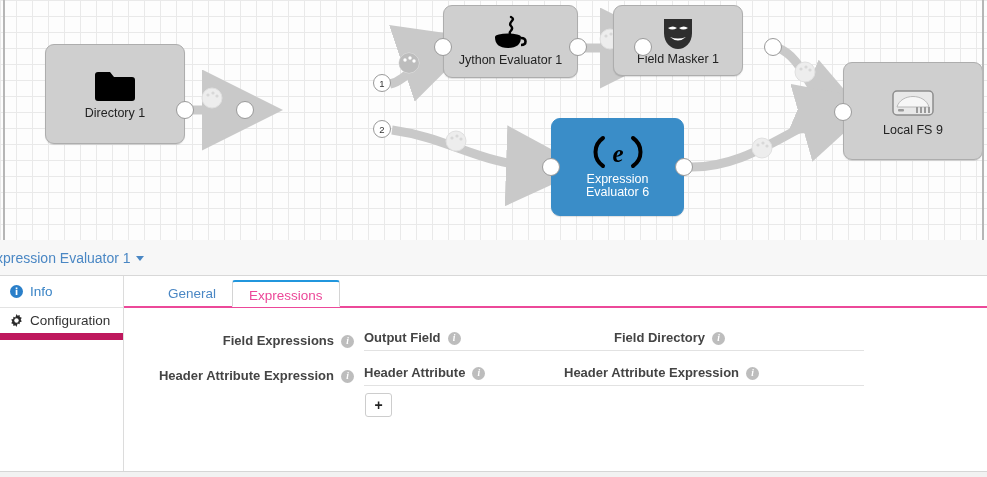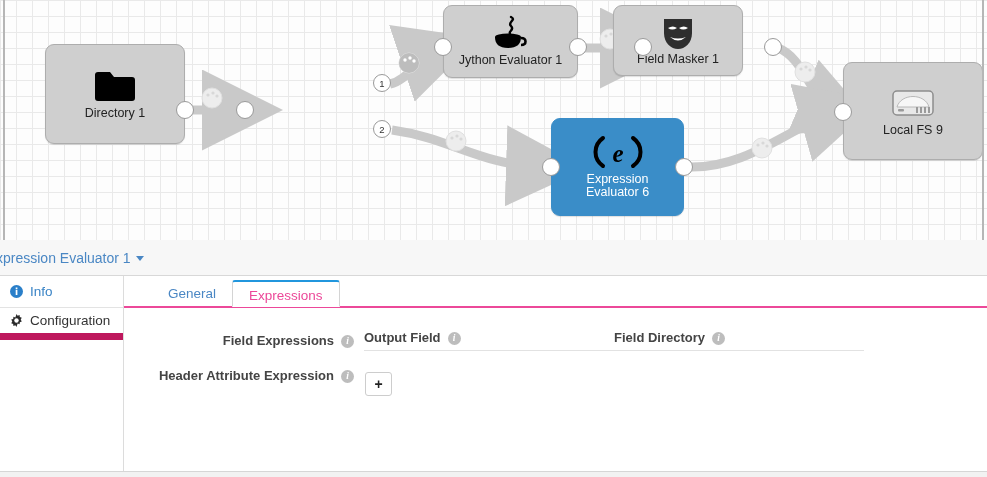--- a/index.html
+++ b/index.html
@@ -501,20 +501,28 @@
           </tbody>
             </table>
         </div>
 
         <div class="row" style="margin-top:14px;">
           <div class="lbl-col">
             <span>Header Attribute Expression</span><span class="info-i">i</span>
           </div>
           <table class="field-table">
             <tbody>
+                <tr>
+              <th style="width:200px;">
+                <span>Header Attribute</span><span class="info-i">i</span>
+              </th>
+              <th style="width:300px;">
+                <span>Header Attribute Expression</span><span class="info-i">i</span>
+              </th>
+            </tr>
             <tr>
               <td>
                 <div class="add-btn">
                       <span>+</span>
                     </div>
               </td>
               <td></td>
             </tr>
           </tbody>
             </table>

